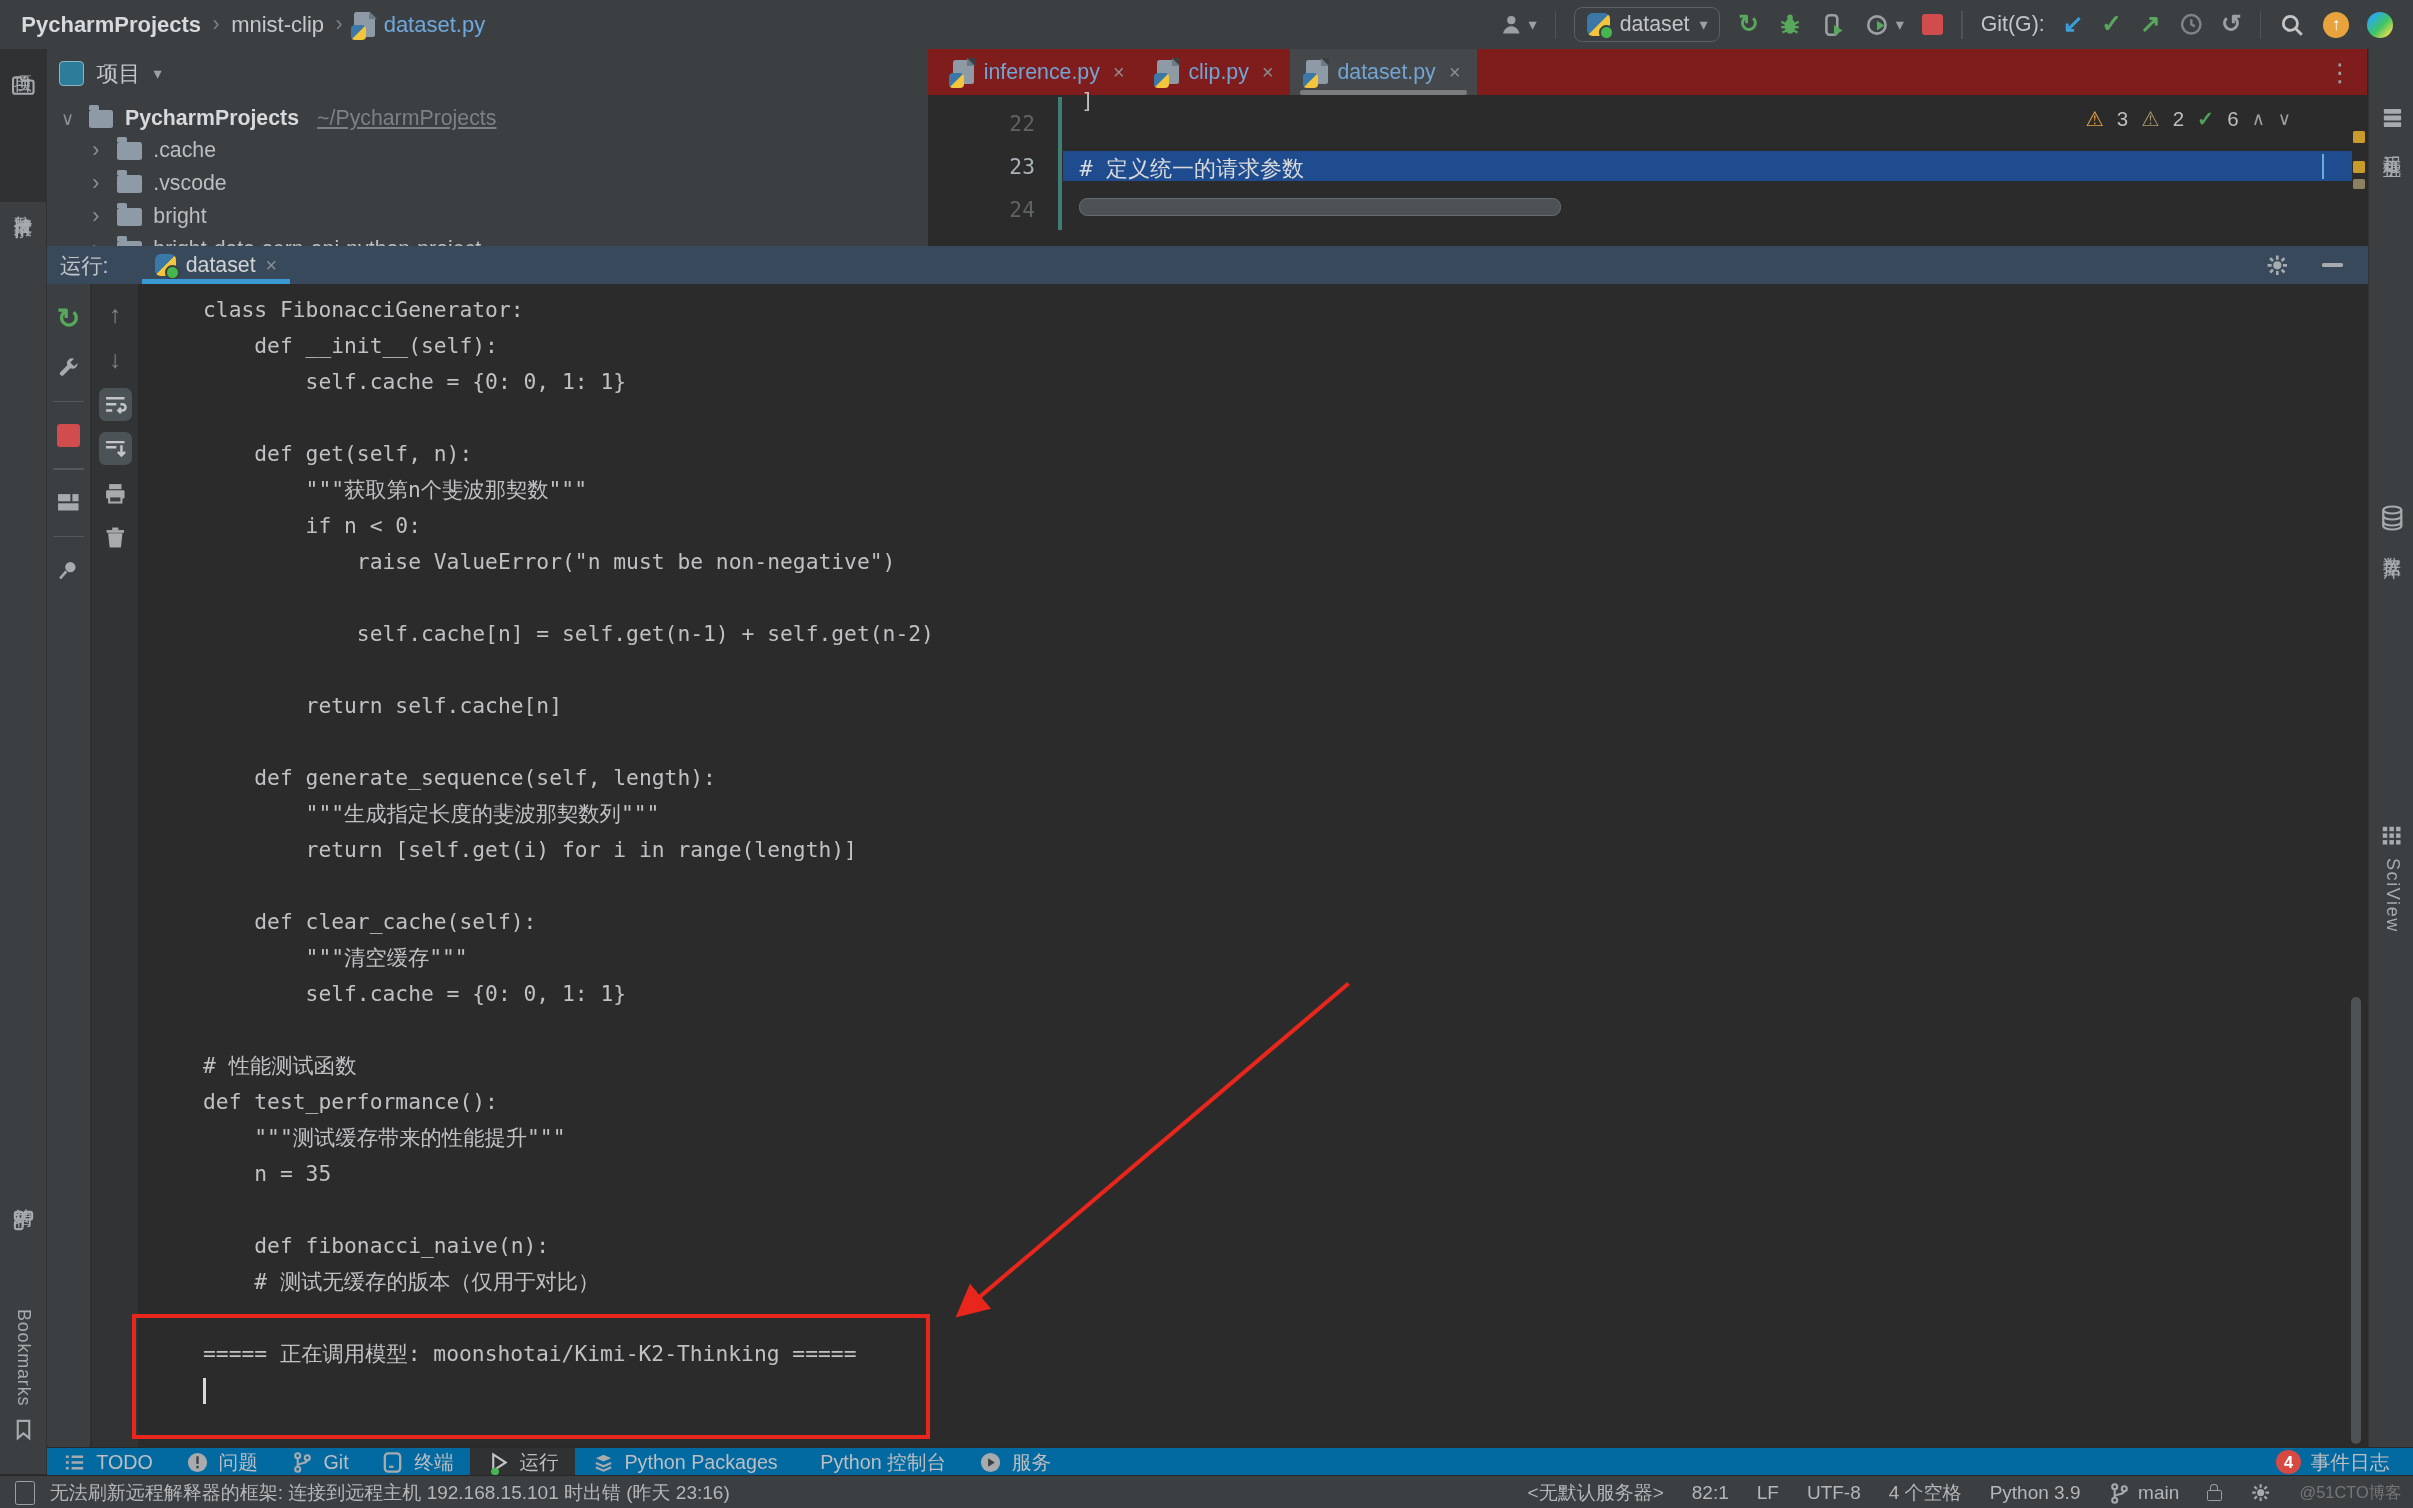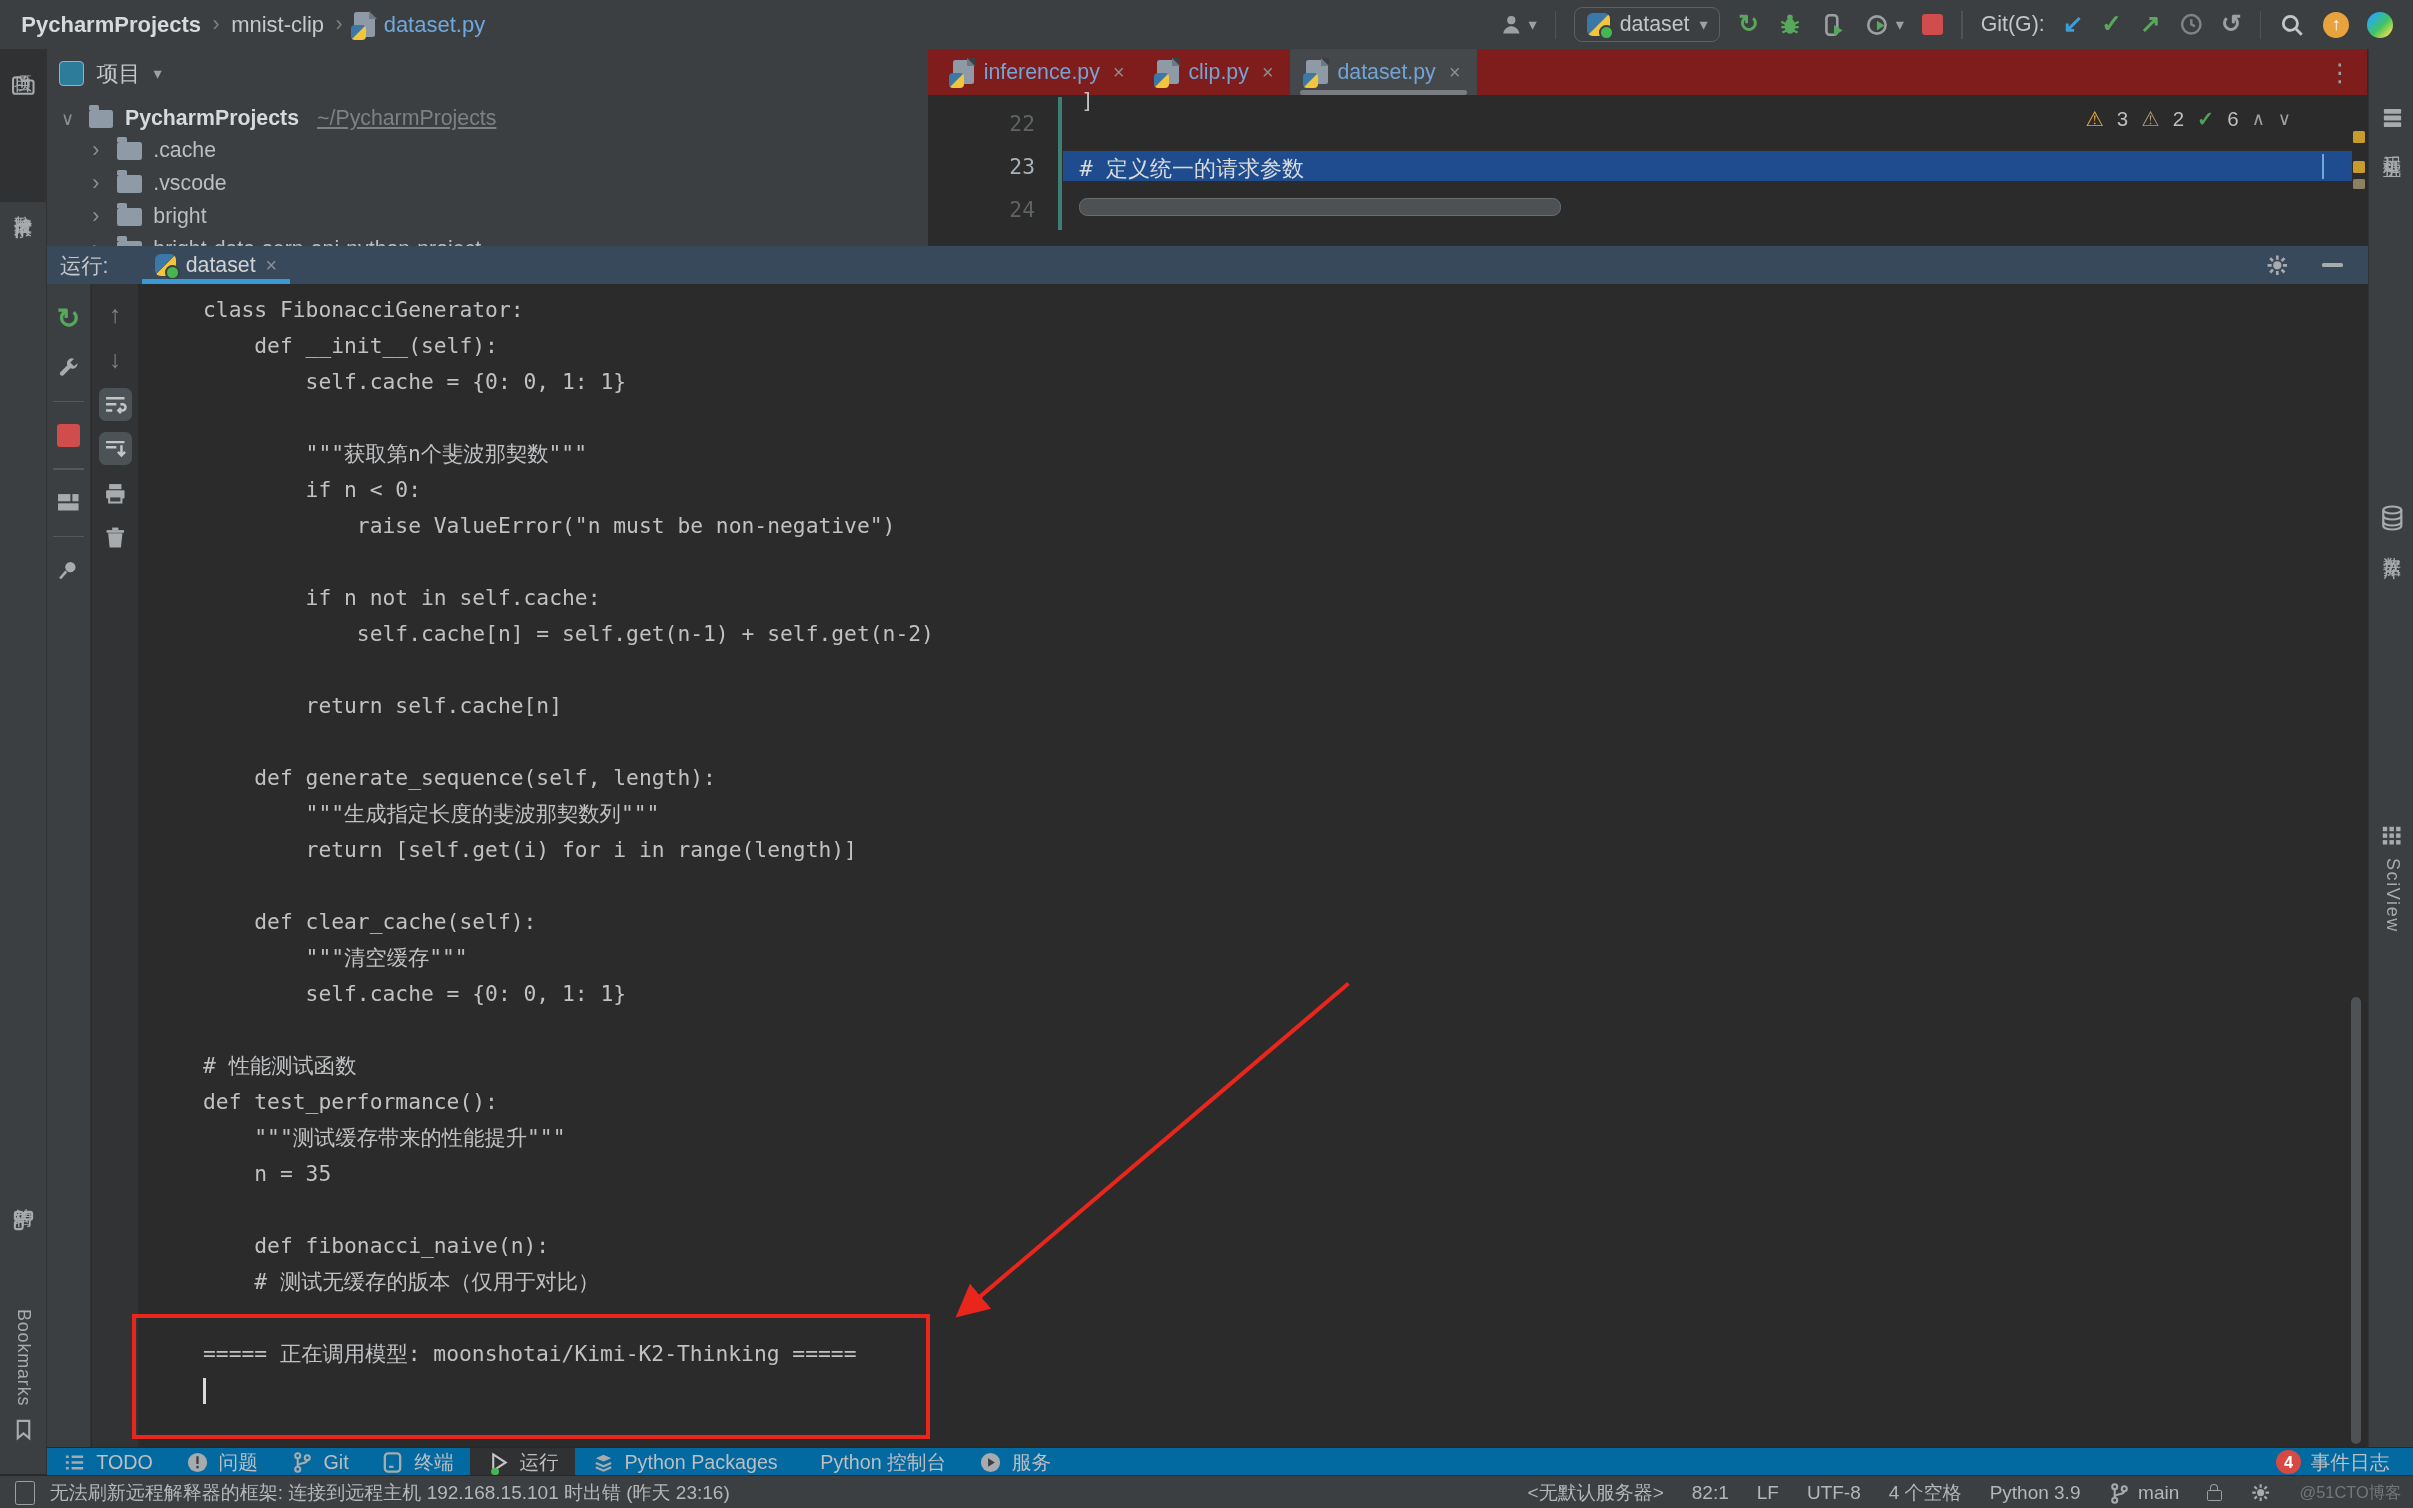--- a/index.html
+++ b/index.html
@@ -419,25 +419,25 @@
             <rect x="9" y="1.5" width="6" height="2.5" fill="#a7abad"></rect>
           </svg>
       </span>
     </div>
 
     <div class="console" id="console">
         <div class="cline">class FibonacciGenerator:</div>
         <div class="cline">    def __init__(self):</div>
         <div class="cline">        self.cache = {0: 0, 1: 1}</div>
         <div class="cline"></div>
+        <div class="cline">    def get(self, n):</div>
         <div class="cline">        """获取第n个斐波那契数"""</div>
         <div class="cline">        if n &lt; 0:</div>
         <div class="cline">            raise ValueError("n must be non-negative")</div>
         <div class="cline"></div>
-        <div class="cline">        if n not in self.cache:</div>
         <div class="cline">            self.cache[n] = self.get(n-1) + self.get(n-2)</div>
         <div class="cline"></div>
         <div class="cline">        return self.cache[n]</div>
         <div class="cline"></div>
         <div class="cline">    def generate_sequence(self, length):</div>
         <div class="cline">        """生成指定长度的斐波那契数列"""</div>
         <div class="cline">        return [self.get(i) for i in range(length)]</div>
         <div class="cline"></div>
         <div class="cline">    def clear_cache(self):</div>
         <div class="cline">        """清空缓存"""</div>

